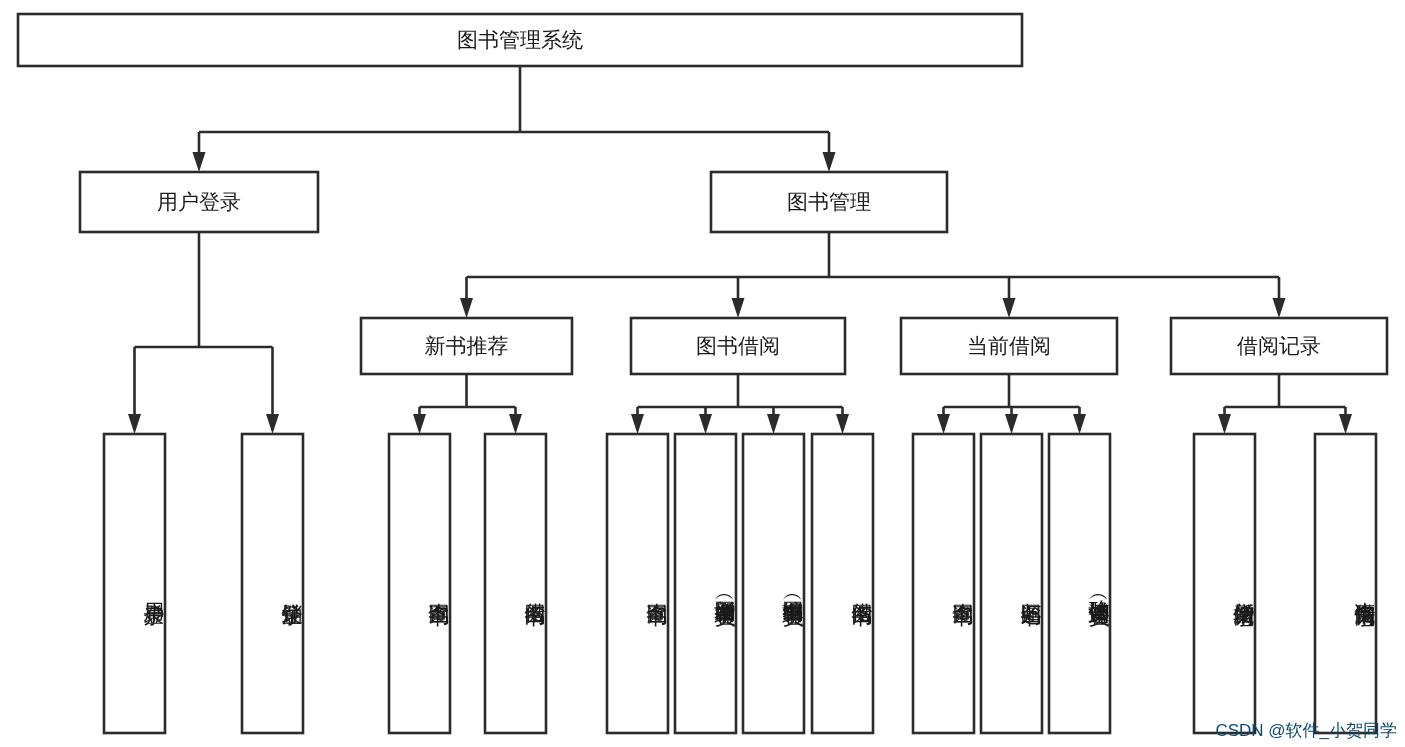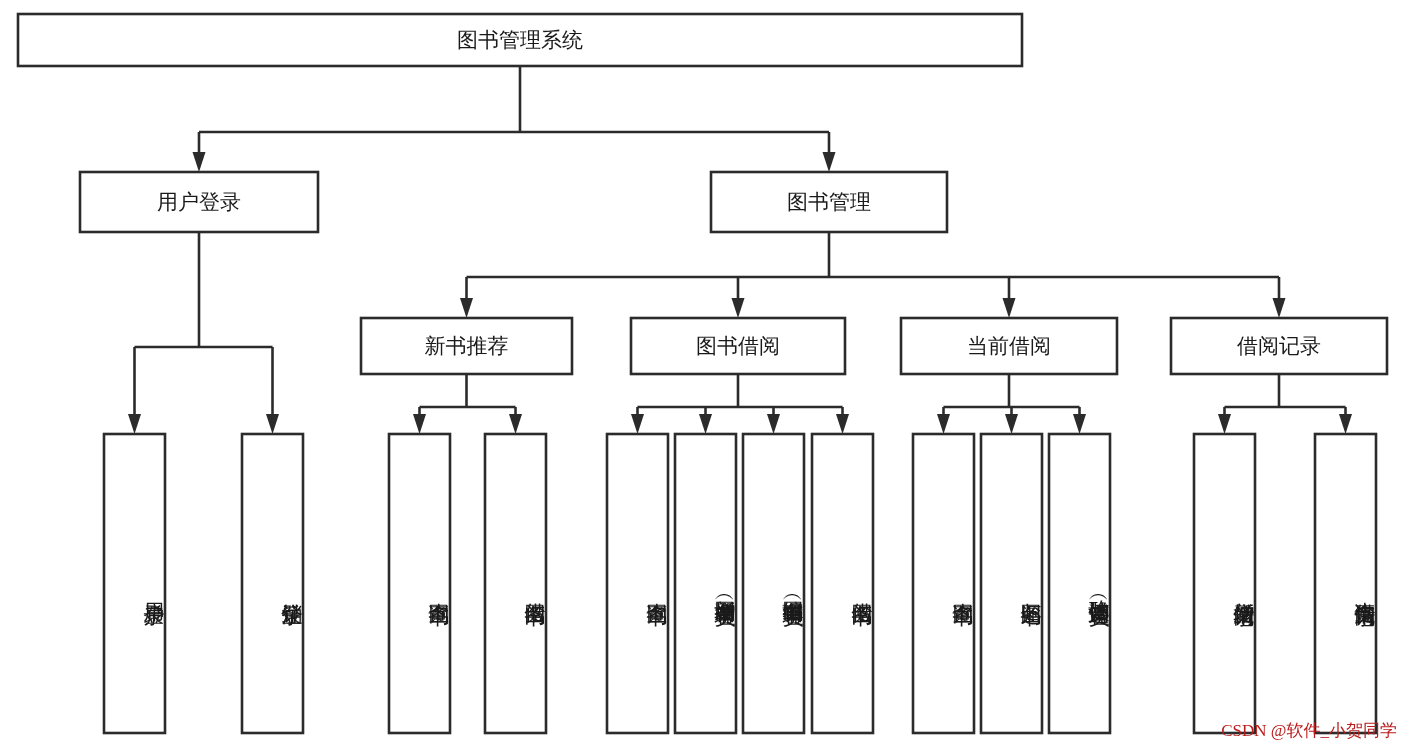--- a/index.html
+++ b/index.html
@@ -59,23 +59,23 @@
     display: flex;
     align-items: flex-start;
     justify-content: center;
     white-space: nowrap;
     pointer-events: none;
   }
   .watermark {
     position: absolute;
     right: 8px;
     bottom: 4px;
-    font-family: Liberation Serif, serif;
+    font-family: Liberation Sans, sans-serif;
     font-size: 17px;
-    color: #b91c1c;
+    color: #0c4a6e;
     white-space: nowrap;
   }
 </style>
 </head>
 <body>
 
 <div id="diagram-root">
 
   <svg id="tree-svg" viewBox="0 0 1405 747">
     <g id="connectors-layer">

